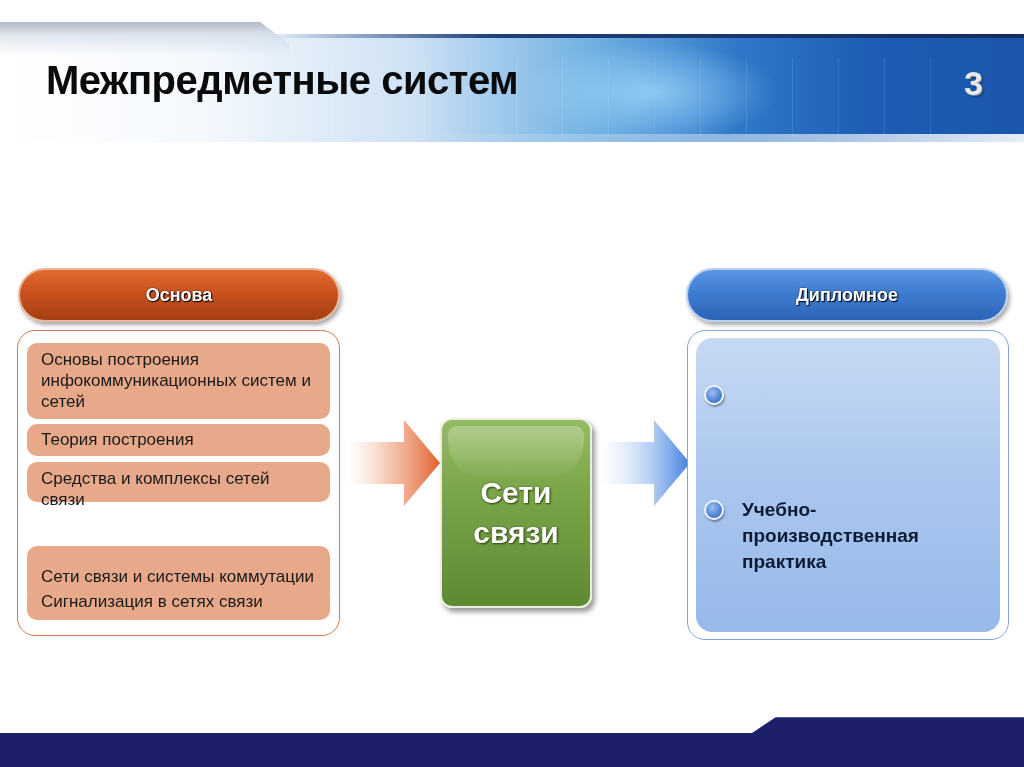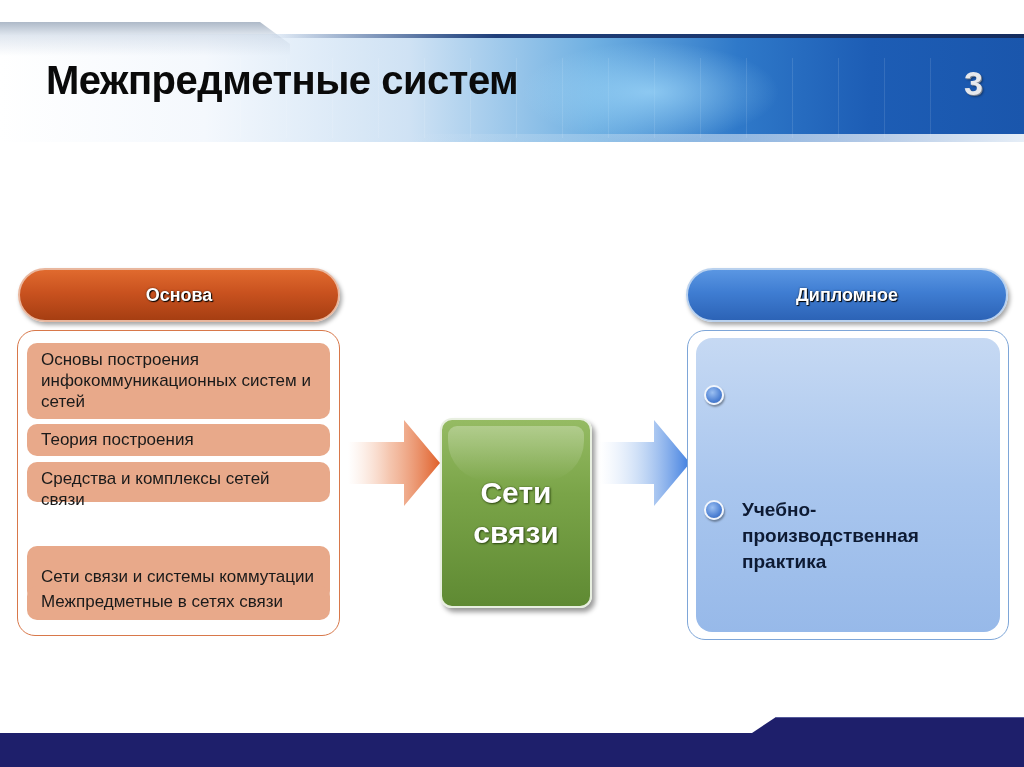--- a/index.html
+++ b/index.html
@@ -150,21 +150,21 @@
 </div>
 <div class="page-title">Межпредметные систем</div>
 <div class="slide-number">3</div>
 
 <div class="pill pill-left">Основа</div>
 <div class="frame-left"></div>
 <div class="topic t1">Основы построения инфокоммуникационных систем и сетей</div>
 <div class="topic t2">Теория построения</div>
 <div class="topic t3">Средства и комплексы сетей связи</div>
 <div class="topic t4">Сети связи и системы коммутации</div>
-<div class="topic t5">Межпредметные в сетях связи</div>
+<div class="topic t5">Сигнализация в сетях связи</div>
 
 <svg class="arrow arrow-left" viewBox="0 0 92 86">
   <defs>
     <linearGradient id="ga" x1="0" y1="0" x2="1" y2="0">
       <stop offset="0" stop-color="#f6c7ad" stop-opacity="0"></stop>
       <stop offset="0.45" stop-color="#eea07a" stop-opacity="0.6"></stop>
       <stop offset="1" stop-color="#e0602a"></stop>
     </linearGradient>
   </defs>
   <polygon points="0,22 56,22 56,0 92,43 56,86 56,64 0,64" fill="url(#ga)"></polygon>

